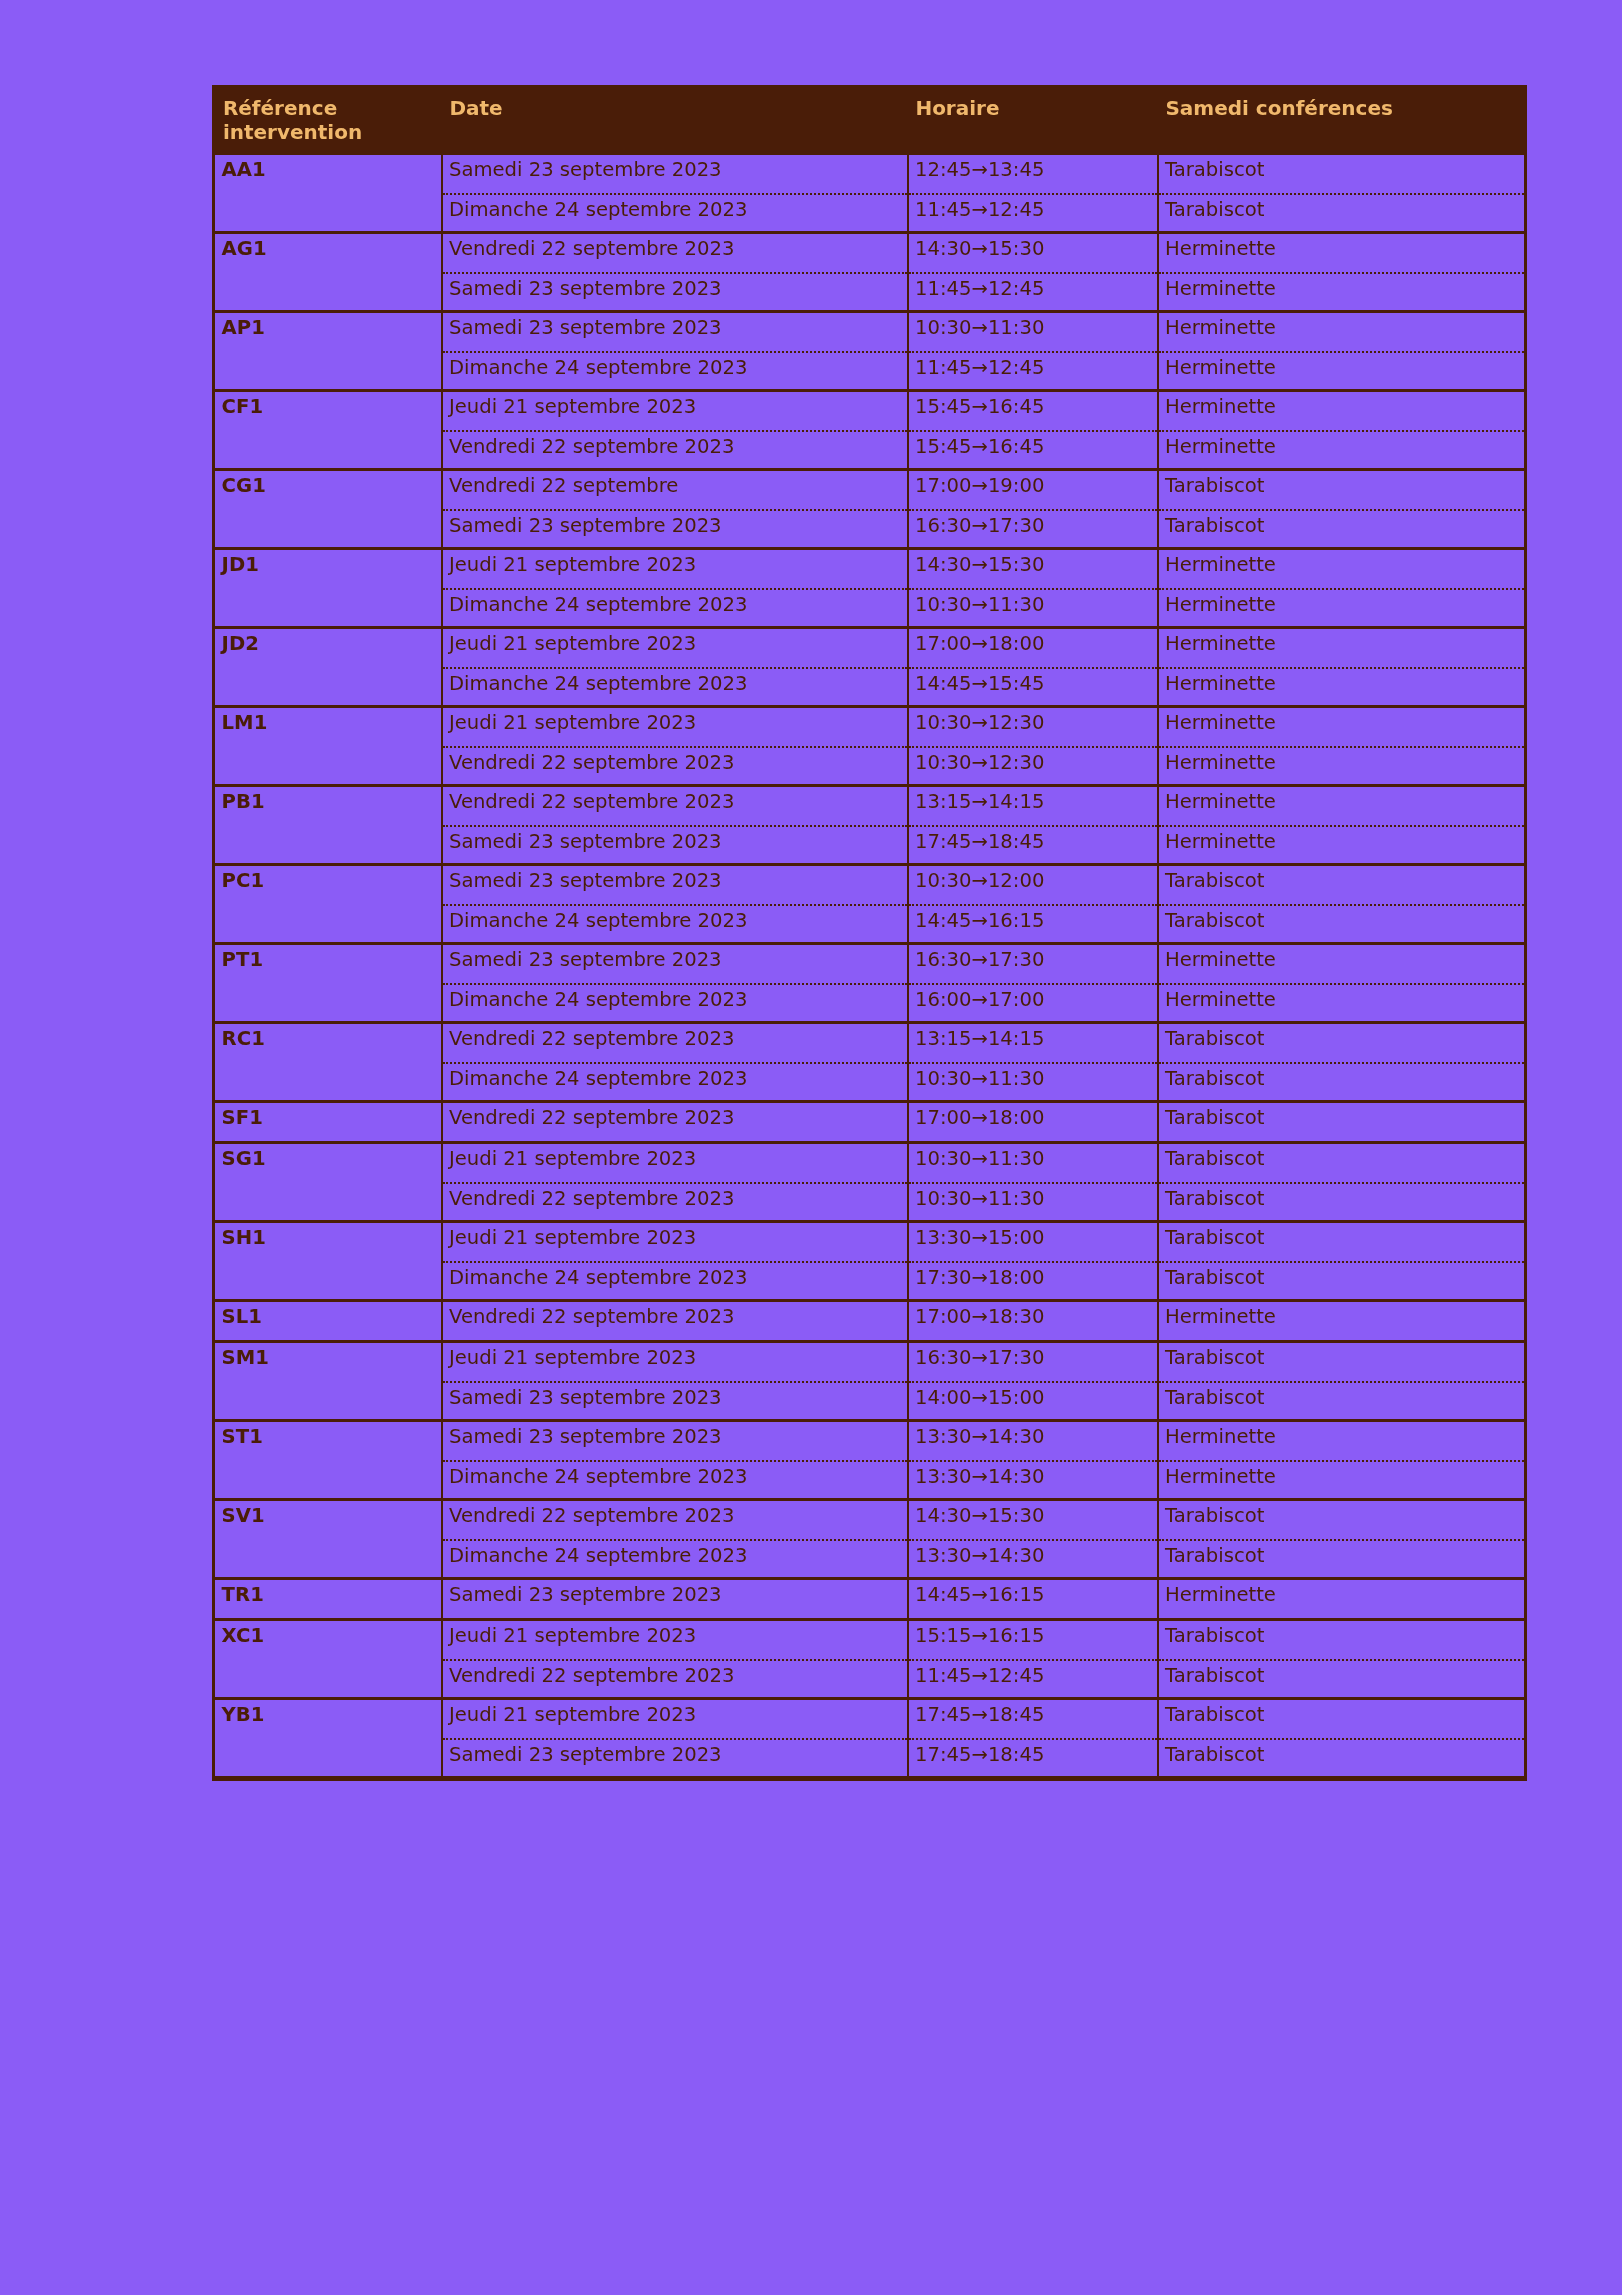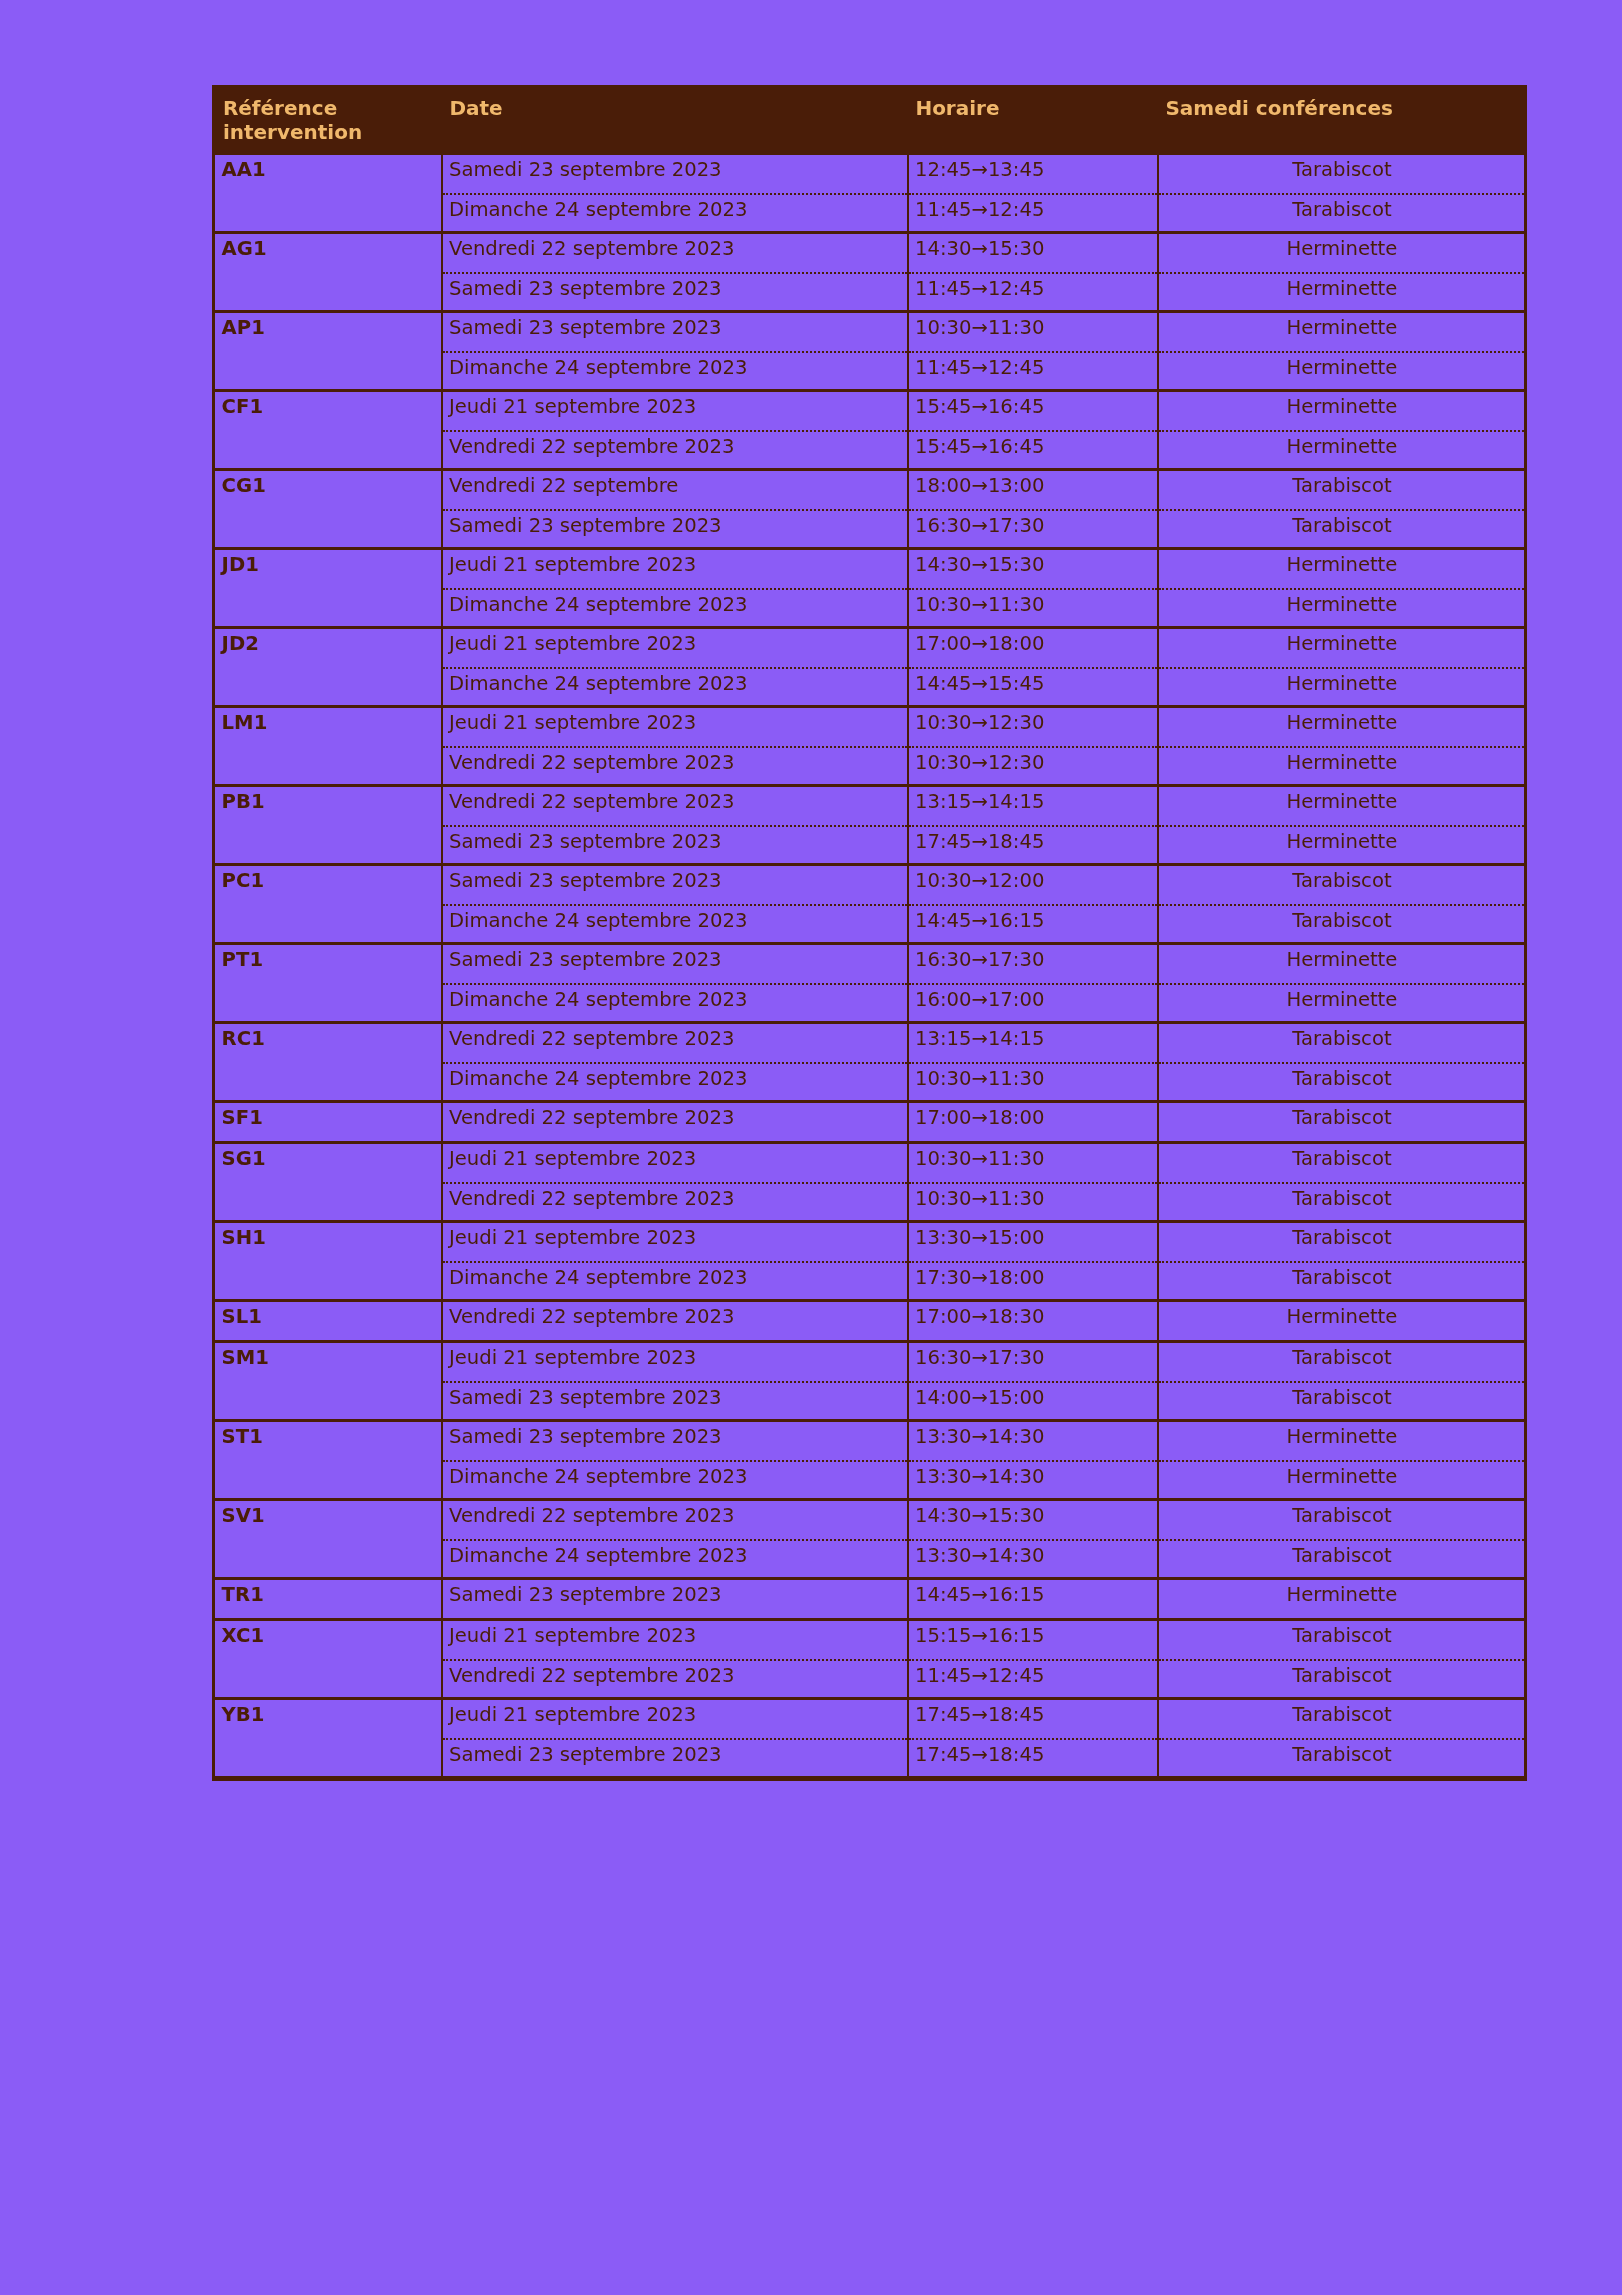--- a/index.html
+++ b/index.html
@@ -83,21 +83,21 @@
     font-size: 19.6px;
     padding: 3.9px 0 0 6.5px;
     line-height: 1.2;
     letter-spacing: 0.1px;
   }
 
   td.stack-cell {
     border-right: 2px solid #4A1D08;
     padding: 0;
   }
-  td.stack-cell.last { border-right: none; text-align: center; }
+  td.stack-cell.last { border-right: none; }
 
   .subrow {
     font-size: 19.6px;
     line-height: 1.2;
     padding: 3.9px 5.2px 3.9px 6.5px;
     height: 38px;
     box-sizing: border-box;
     white-space: nowrap;
     overflow: hidden;
   }
@@ -201,21 +201,21 @@
               <div class="subrow">Herminette</div>
             </td>
           </tr>
           <tr class="group">
             <td class="ref-cell"><span>CG1</span></td>
             <td class="stack-cell">
               <div class="subrow">Vendredi 22 septembre</div>
               <div class="subrow">Samedi 23 septembre 2023</div>
             </td>
             <td class="stack-cell">
-              <div class="subrow">18:00→13:00</div>
+              <div class="subrow">17:00→19:00</div>
               <div class="subrow">16:30→17:30</div>
             </td>
             <td class="stack-cell last">
               <div class="subrow">Tarabiscot</div>
               <div class="subrow">Tarabiscot</div>
             </td>
           </tr>
           <tr class="group">
             <td class="ref-cell"><span>JD1</span></td>
             <td class="stack-cell">

